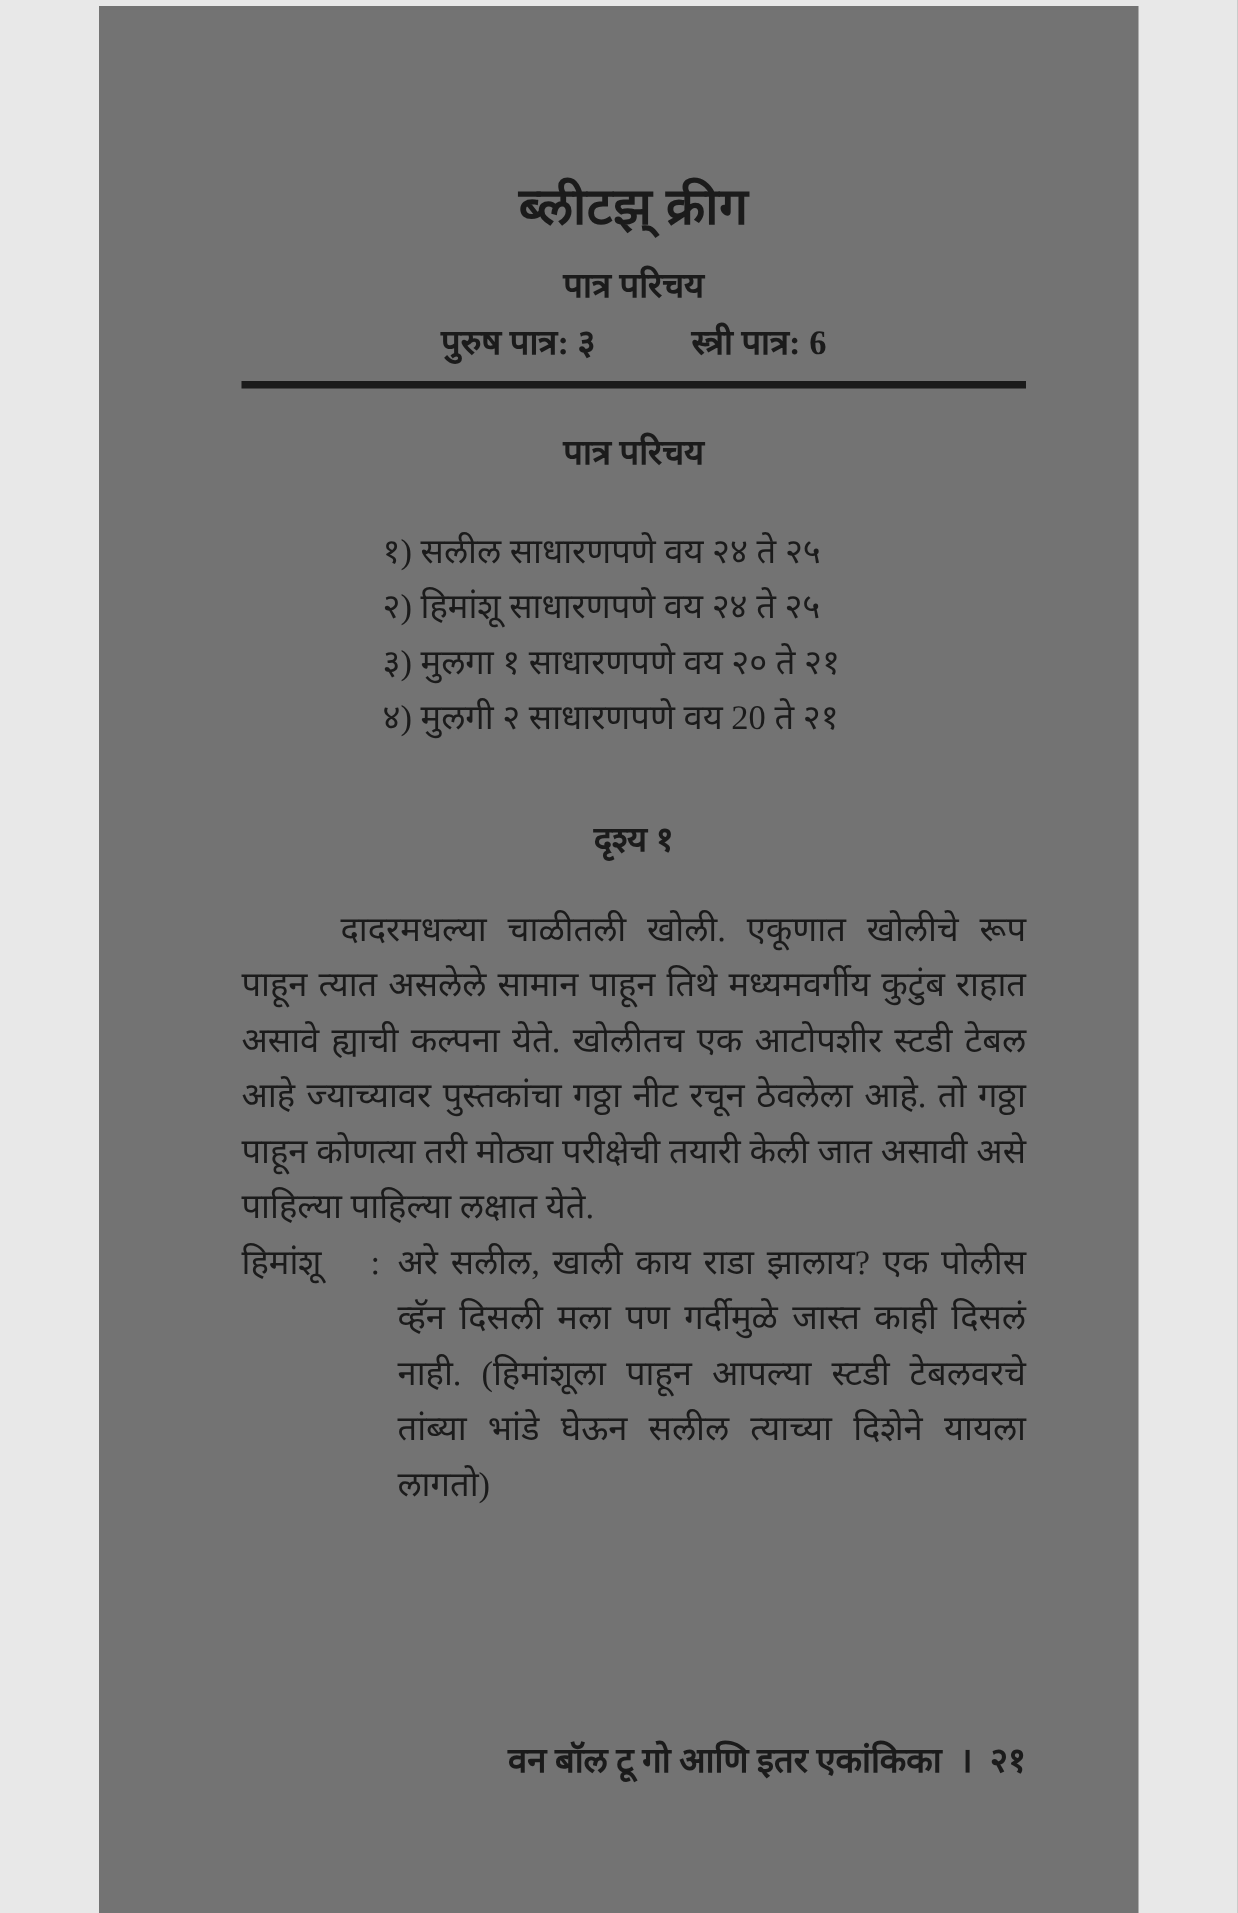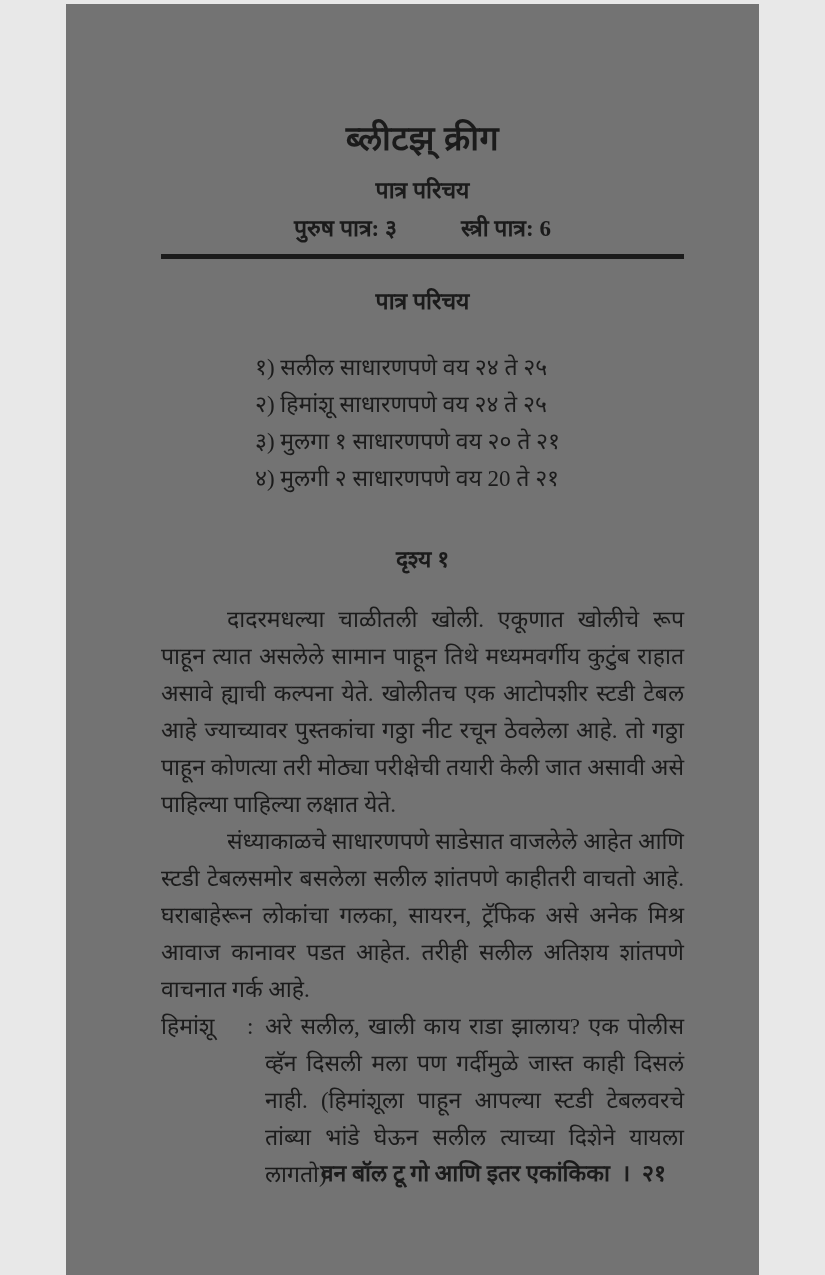--- a/index.html
+++ b/index.html
@@ -90,21 +90,21 @@
   .dialogue .sep {
     width: 18px;
     flex-shrink: 0;
   }
   .dialogue .dtext {
     flex: 1;
     text-align: justify;
   }
   .footer {
     position: absolute;
-    right: 93px;
+    right: 75px;
     top: 1152px;
     font-size: 23px;
     font-weight: bold;
     white-space: nowrap;
   }
   .footer span { margin-left: 6px; }
   .footer span:first-child { margin-left: 0; }
 </style>
 </head>
 <body>
@@ -129,21 +129,20 @@
       <div>१) सलील साधारणपणे वय २४ ते २५</div>
       <div>२) हिमांशू साधारणपणे वय २४ ते २५</div>
       <div>३) मुलगा १ साधारणपणे वय २० ते २१</div>
       <div>४) मुलगी २ साधारणपणे वय 20 ते २१</div>
     </div>
 
     <h2 class="scene-heading">दृश्य १</h2>
 
     <div class="bodytext">
       <p>दादरमधल्या चाळीतली खोली. एकूणात खोलीचे रूप पाहून त्यात असलेले सामान पाहून तिथे मध्यमवर्गीय कुटुंब राहात असावे ह्याची कल्पना येते. खोलीतच एक आटोपशीर स्टडी टेबल आहे ज्याच्यावर पुस्तकांचा गठ्ठा नीट रचून ठेवलेला आहे. तो गठ्ठा पाहून कोणत्या तरी मोठ्या परीक्षेची तयारी केली जात असावी असे पाहिल्या पाहिल्या लक्षात येते.</p>
-      <p>संध्याकाळचे साधारणपणे साडेसात वाजलेले आहेत आणि स्टडी टेबलसमोर बसलेला सलील शांतपणे काहीतरी वाचतो आहे. घराबाहेरून लोकांचा गलका, सायरन, ट्रॅफिक असे अनेक मिश्र आवाज कानावर पडत आहेत. तरीही सलील अतिशय शांतपणे वाचनात गर्क आहे.</p>
 
       <div class="dialogue">
         <span class="speaker">हिमांशू</span>
         <span class="sep">:</span>
         <span class="dtext">अरे सलील, खाली काय राडा झालाय? एक पोलीस व्हॅन दिसली मला पण गर्दीमुळे जास्त काही दिसलं नाही. (हिमांशूला पाहून आपल्या स्टडी टेबलवरचे तांब्या भांडे घेऊन सलील त्याच्या दिशेने यायला लागतो)</span>
       </div>
     </div>
 
   </div>
 

